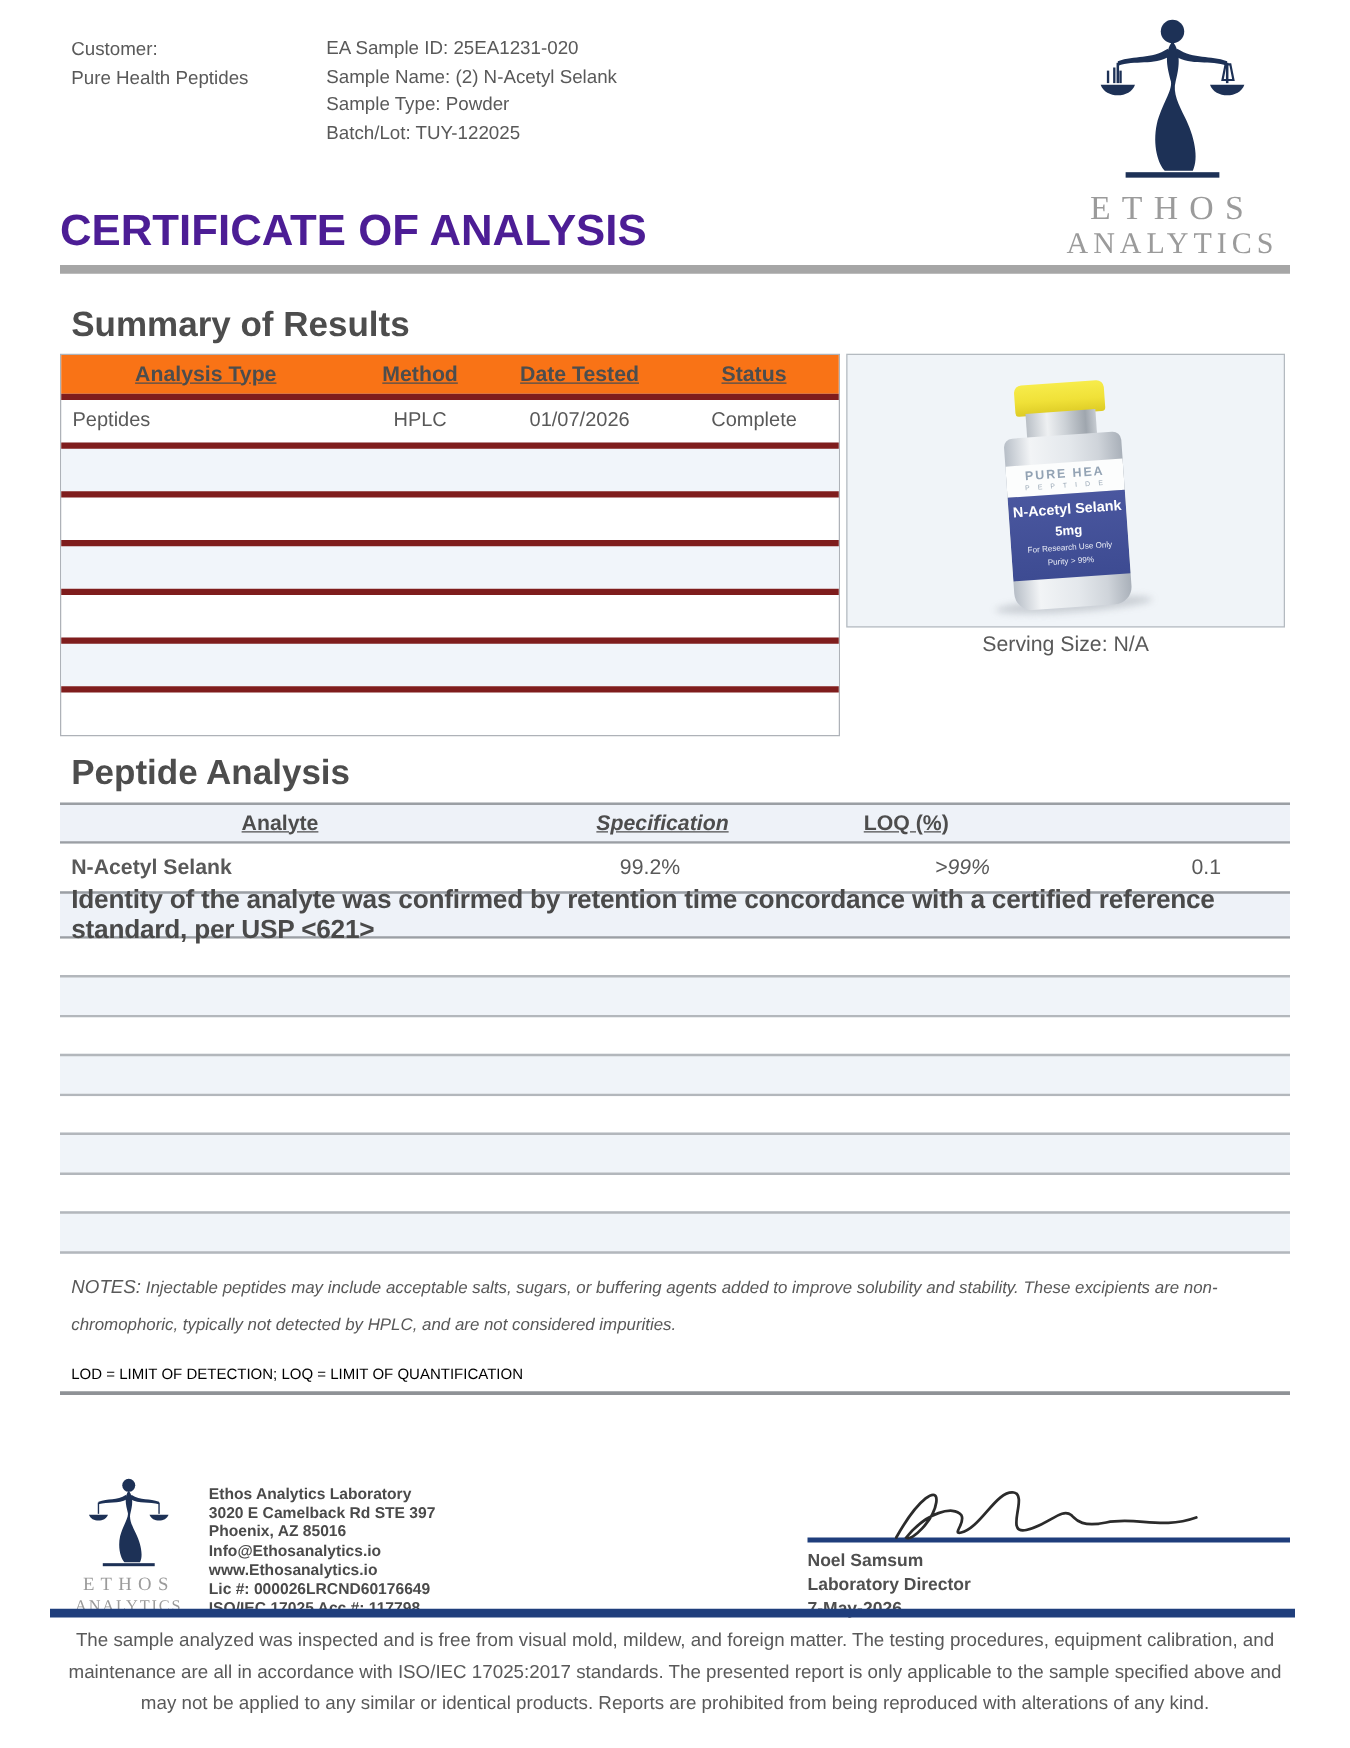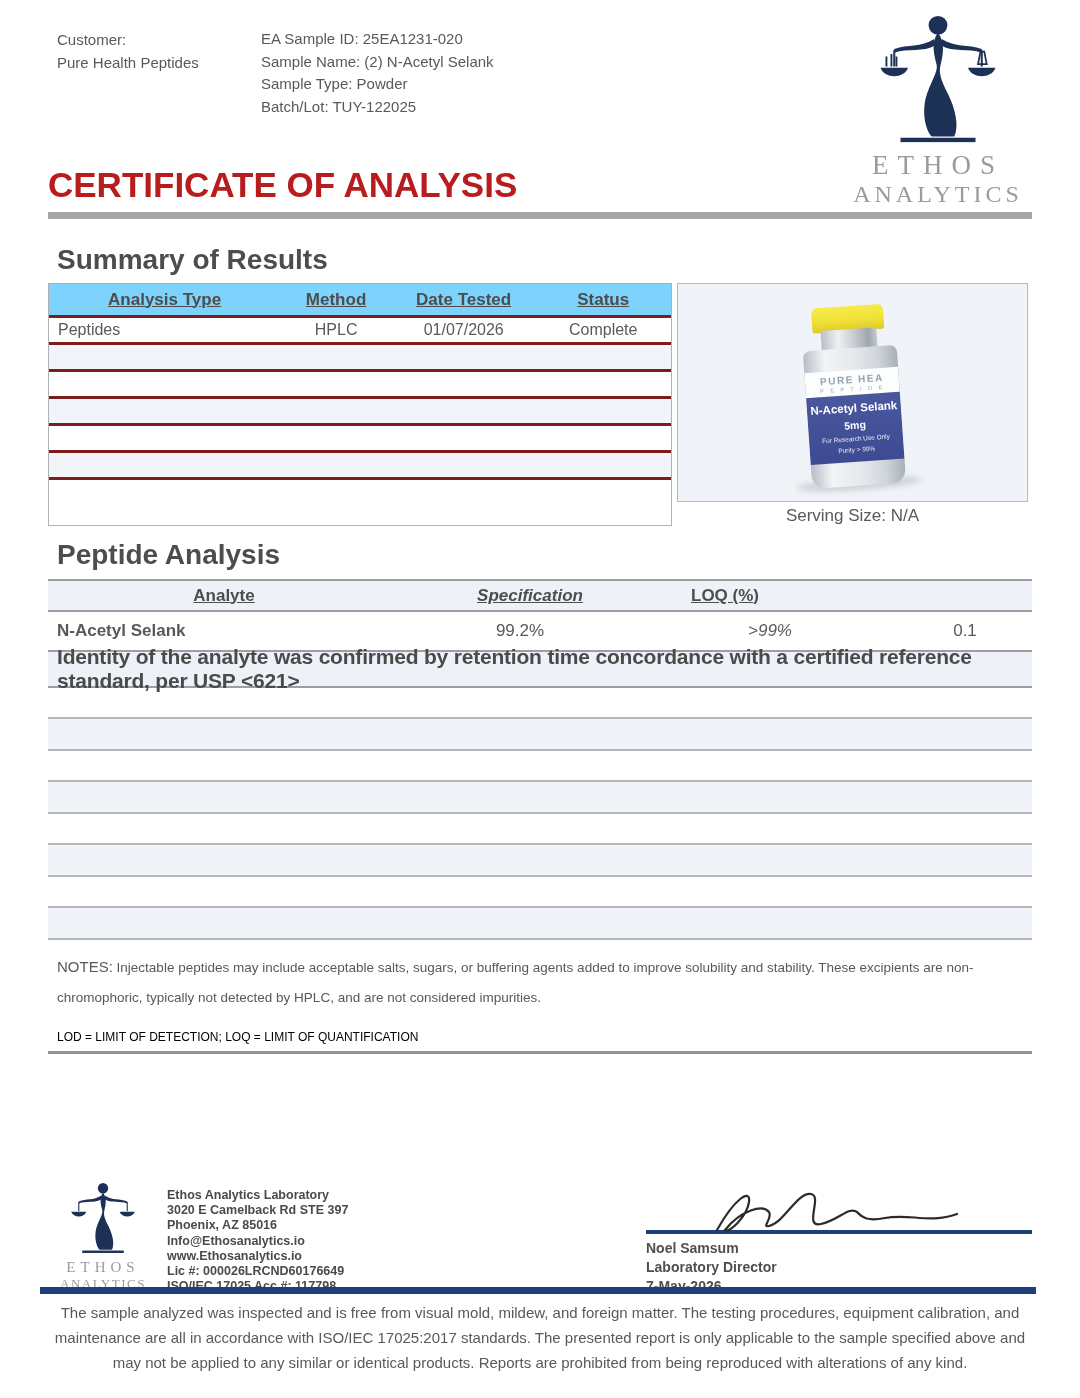--- a/index.html
+++ b/index.html
@@ -9,33 +9,33 @@
 
   
   .top-header { display:flex; align-items:flex-start; }
   .customer-block { width:213px; padding-left:9px; font-size:15px; line-height:23px; }
   .sample-block   { font-size:15px; line-height:22.5px; }
   .logo { position:absolute; top:14px; right:52px; width:180px; text-align:center; }
   .logo-word1 { font-family:"Liberation Serif", serif; font-size:27px; letter-spacing:9px; color:#9b9b9b; margin-top:2px; }
   .logo-word2 { font-family:"Liberation Serif", serif; font-size:24px; letter-spacing:4px; color:#9b9b9b; }
 
   
-  .doc-title { margin-top:47px; font-size:35px; font-weight:800; letter-spacing:0px; color:#b91c1c; }
+  .doc-title { margin-top:47px; font-size:35px; font-weight:800; letter-spacing:0px; color:#4c1d95; }
   .title-bar { margin-top:7px; height:7px; background:#a6a6a6; }
 
   
   .section-heading { font-size:28px; font-weight:800; color:#4d4d4d; }
   .summary-heading { margin-top:25px; padding-left:9px; }
   .analysis-heading { margin-top:13px; padding-left:9px; }
 
   
   .summary-wrap { display:flex; margin-top:7px; }
   .summary-table { width:624px; border:1px solid #aeb2b8; border-right:1px solid #aeb2b8; }
-  .s-row { display:flex; height:27px; border-top:3px solid #7f1d1d; }
-  .s-row.header { height:31px; border-top:none; background:#7dd3fc; }
+  .s-row { display:flex; height:39px; border-top:5px solid #7f1d1d; }
+  .s-row.header { height:31px; border-top:none; background:#f97316; }
   .s-row.blue { background:#f1f5fa; }
   .s-cell { display:flex; align-items:center; justify-content:center; font-size:16px; }
   .s-c0 { width:232px; } .s-c1 { width:112px; } .s-c2 { width:144px; } .s-c3 { width:136px; }
   .s-row .s-c0.left { justify-content:flex-start; padding-left:9px; }
   .th { font-weight:700; font-size:17px; color:#4d4d4d; text-decoration:underline; }
 
   .vial-col { margin-left:5px; width:351px; }
   .vial-box { width:351px; height:219px; background:#f0f4f8; border:1px solid #b4bac0;
               display:flex; align-items:center; justify-content:center; position:relative; }
   .serving { margin-top:4px; text-align:center; font-size:17px; color:#595959; }
@@ -69,21 +69,21 @@
   .a-datarow { display:flex; height:38px; background:#ffffff; align-items:center; }
   .a-datarow .a-cell { height:100%; font-size:17px; color:#595959; }
   .analyte-name { justify-content:flex-start !important; padding-left:9px; font-weight:700; color:#4a4a4a; }
   .identity-row { height:38px; background:#eef2f8; border-top:2px solid #9b9fa4; border-bottom:2px solid #9b9fa4;
                   display:flex; align-items:center; padding-left:9px;
                   font-size:21px; font-weight:700; color:#4a4a4a; letter-spacing:-0.2px; }
   .gap-row { height:29px; background:#ffffff; }
   .blue-band { height:34px; background:#f0f4f9; border-top:2px solid #b3b7bc; border-bottom:2px solid #b3b7bc; }
 
   
-  .notes { margin-top:12px; padding-left:9px; font-size:13.5px; line-height:30px; color:#595959; }
+  .notes { margin-top:12px; padding-left:9px; font-size:13.5px; line-height:30px; color:#595959;font-style:italic; }
   .notes-label { font-size:15px; }
   .lod-line { margin-top:17px; padding-left:9px; font-size:12px; color:#000000; }
   .lod-rule { margin-top:7px; height:3px; background:#8f9296; }
 
   
   .footer { position:absolute; left:48px; right:48px; top:1182px; display:flex; }
   .footer-logo-block { width:110px; text-align:center; }
   .footer-logo-word1 { font-family:"Liberation Serif", serif; font-size:15px; letter-spacing:5px; color:#9b9b9b; margin-top:1px; }
   .footer-logo-word2 { font-family:"Liberation Serif", serif; font-size:13px; letter-spacing:1.5px; color:#9b9b9b; }
   .lab-info { margin-left:9px; font-size:12.5px; font-weight:700; color:#4a4a4a; line-height:15.2px; padding-top:6px; }

